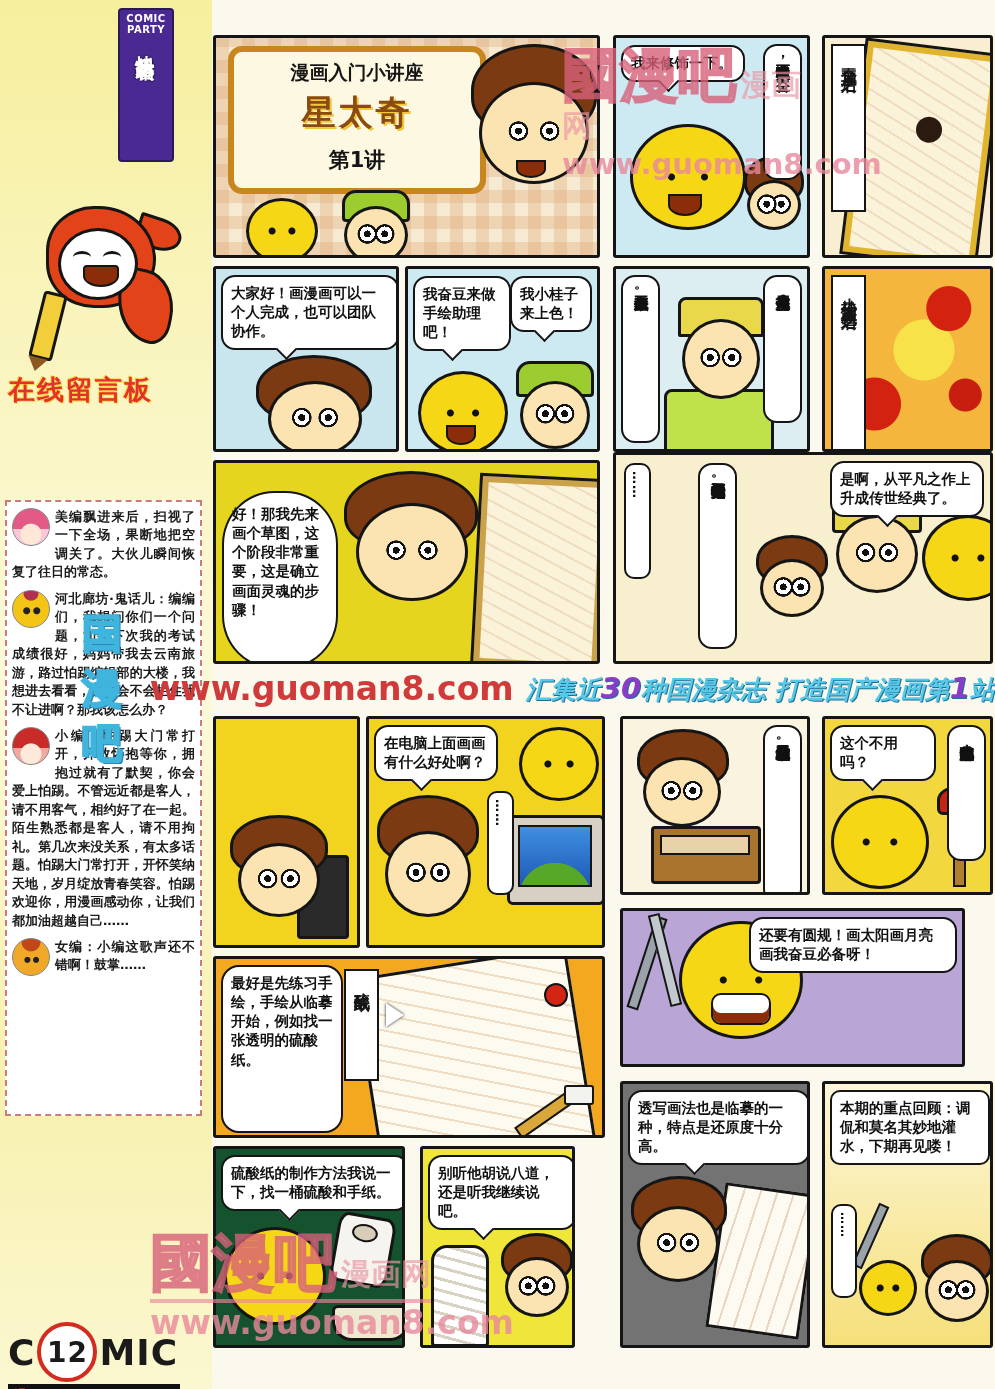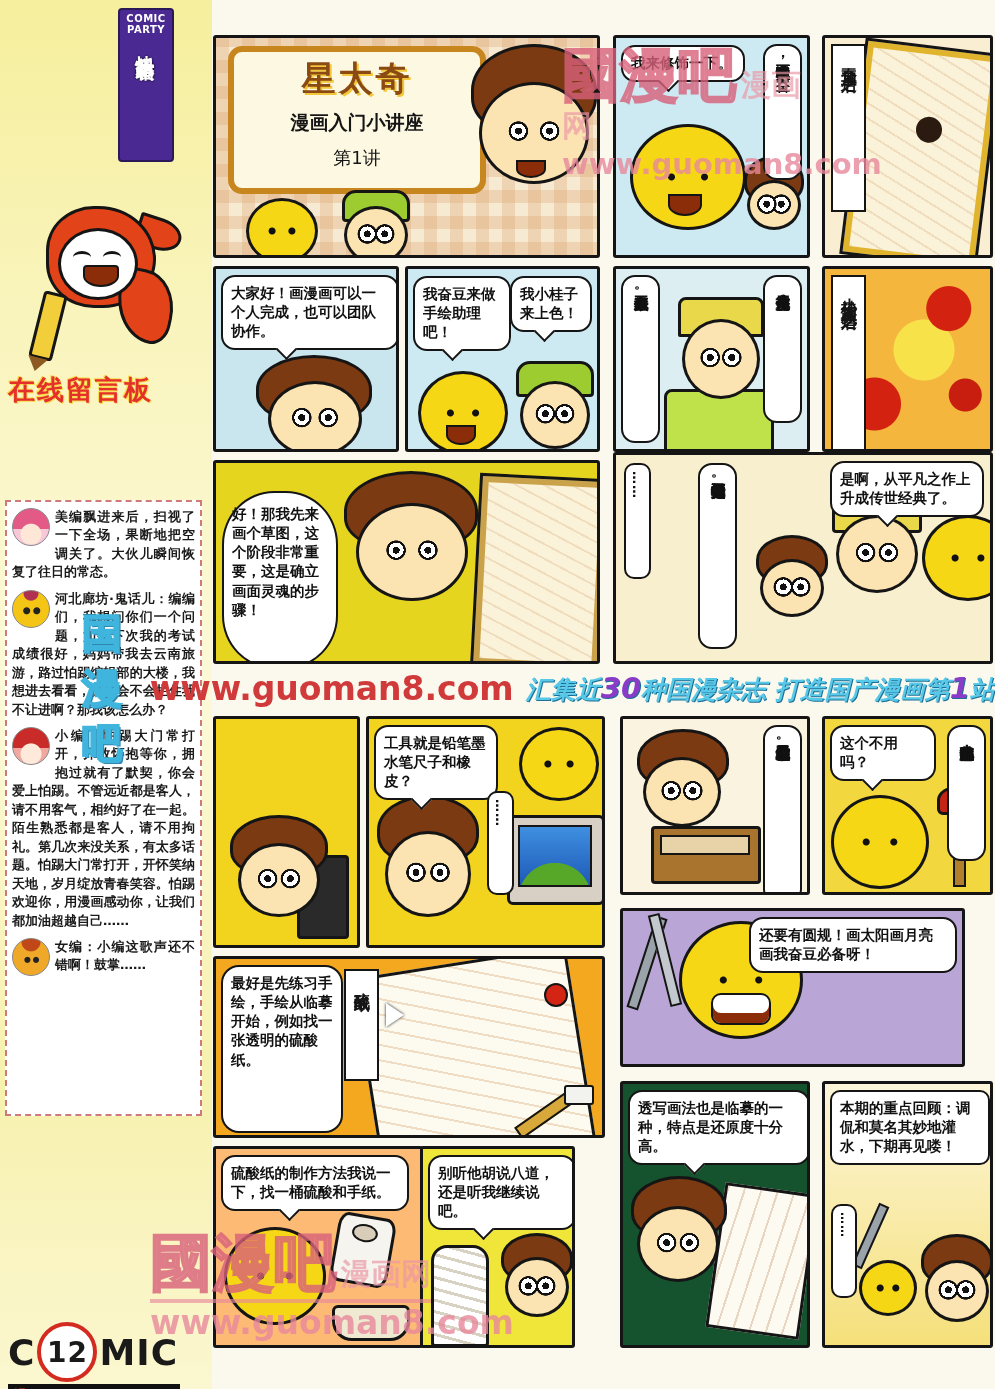--- a/index.html
+++ b/index.html
@@ -122,23 +122,23 @@
         <span class="avatar av-orange"></span>
         <b>女编：</b><span>小编这歌声还不错啊！鼓掌……</span>
       </div>
     </div>
   </div>
 
   <div class="panel" style="left:213px;top:35px;width:387px;height:223px;
        background:repeating-linear-gradient(0deg,rgba(222,170,120,.35) 0 13px,transparent 13px 26px),
                   repeating-linear-gradient(90deg,rgba(222,170,120,.35) 0 13px,transparent 13px 26px),#f7ead2;">
     <div style="position:absolute;left:12px;top:8px;width:258px;height:148px;background:#fdf8e2;border:6px solid #c8861e;border-radius:14px;box-sizing:border-box;text-align:center;">
+      <div style="font-size:19px;font-weight:bold;margin-top:8px;">漫画入门小讲座</div>
       <div style="font-size:34px;font-weight:bold;color:#8a4a12;text-shadow:2px 2px 0 #f2c83a;margin-top:4px;letter-spacing:3px;">星太奇</div>
-      <div style="font-size:19px;font-weight:bold;margin-top:8px;">漫画入门小讲座</div>
-      <div style="font-size:18px;font-weight:normal;margin-top:10px;">第1讲</div>
+      <div style="font-size:21px;font-weight:bold;margin-top:10px;">第1讲</div>
     </div>
     <div class="hairb" style="left:255px;top:6px;width:120px;height:86px;"></div>
     <div class="face skin" style="left:263px;top:44px;width:104px;height:96px;"></div>
     <div class="mouthо" style="left:300px;top:122px;width:26px;height:14px;"></div>
     <div class="face yface" style="left:30px;top:160px;width:66px;height:60px;"></div>
     <div class="hairg" style="left:126px;top:152px;width:62px;height:26px;"></div>
     <div class="face skin" style="left:128px;top:168px;width:58px;height:52px;"></div>
   </div>
 
   <div class="panel" style="left:613px;top:35px;width:197px;height:223px;background:#cde9f2;">
@@ -212,21 +212,21 @@
     <span class="bn-slog"><span>汇集近</span><span class="bn-num">30</span><span>种国漫杂志 打造国产漫画第</span><span class="bn-num">1</span><span>站</span></span>
   </div>
 
   <div class="panel" style="left:213px;top:716px;width:147px;height:232px;background:#f2d31d;">
     <div class="hairb" style="left:14px;top:96px;width:92px;height:56px;"></div>
     <div class="face skin" style="left:22px;top:124px;width:76px;height:68px;"></div>
     <div style="position:absolute;right:8px;bottom:6px;width:46px;height:78px;background:#2a2a2a;border:3px solid #151515;border-radius:4px;"></div>
   </div>
 
   <div class="panel" style="left:366px;top:716px;width:239px;height:232px;background:#f2d31d;">
-    <div class="bubble tb" style="left:5px;top:6px;width:104px;">工具就是铅笔墨水笔尺子和橡皮？</div>
+    <div class="bubble tb" style="left:5px;top:6px;width:104px;">在电脑上面画画有什么好处啊？</div>
     <div class="bubble vert dots" style="left:118px;top:72px;height:88px;font-size:13px;">……</div>
     <div class="face yface" style="left:150px;top:8px;width:74px;height:68px;"></div>
     <div style="position:absolute;left:138px;top:96px;width:92px;height:84px;background:#d8d0c4;border:3px solid #151515;border-radius:6px;">
       <div style="position:absolute;left:8px;top:7px;width:70px;height:58px;background:radial-gradient(circle at 50% 125%,#57a829 0 45%,transparent 46%),linear-gradient(#3f8fe0,#1e5ab8);border:2px solid #151515;"></div>
     </div>
     <div class="hairb" style="left:8px;top:76px;width:96px;height:64px;"></div>
     <div class="face skin" style="left:16px;top:112px;width:80px;height:80px;"></div>
   </div>
 
   <div class="panel" style="left:620px;top:716px;width:190px;height:179px;background:#faf3df;">
@@ -260,37 +260,37 @@
        background:radial-gradient(circle at 12% 30%,rgba(255,255,255,.7) 0 3px,transparent 4px),
                   radial-gradient(circle at 28% 70%,rgba(255,255,255,.7) 0 2.5px,transparent 3.5px),
                   radial-gradient(circle at 55% 20%,rgba(255,255,255,.7) 0 2.5px,transparent 3.5px),#b9a5d6;">
     <div class="bubble" style="right:5px;top:6px;width:188px;">还要有圆规！画太阳画月亮画我奋豆必备呀！</div>
     <div class="face yface" style="left:56px;top:10px;width:118px;height:112px;"></div>
     <div class="mouthо" style="left:88px;top:82px;width:56px;height:28px;border-radius:10px;background:#fff;border-color:#151515;box-shadow:inset 0 -10px 0 #8c2d0a;"></div>
     <div style="position:absolute;left:18px;top:4px;width:8px;height:92px;background:#9aa2aa;border:2px solid #151515;transform:rotate(18deg);"></div>
     <div style="position:absolute;left:36px;top:2px;width:8px;height:90px;background:#c2c8ce;border:2px solid #151515;transform:rotate(-14deg);"></div>
   </div>
 
-  <div class="panel" style="left:213px;top:1146px;width:210px;height:202px;background:#fdba74;">
+  <div class="panel" style="left:213px;top:1146px;width:192px;height:202px;background:#14532d;">
     <div class="bubble tb" style="left:5px;top:6px;width:168px;">硫酸纸的制作方法我说一下，找一桶硫酸和手纸。</div>
     <div class="face yface" style="left:8px;top:78px;width:96px;height:92px;"></div>
     <div style="position:absolute;left:118px;top:66px;width:52px;height:64px;background:#f6f4ee;border:3px solid #151515;border-radius:10px/14px;transform:rotate(10deg);">
       <div style="position:absolute;left:12px;top:6px;width:22px;height:14px;background:#d8cdb8;border:2px solid #151515;border-radius:50%;"></div>
     </div>
     <div style="position:absolute;left:116px;bottom:4px;width:72px;height:30px;background:#efe9d2;border:3px solid #151515;border-radius:6px 6px 20px 20px;"></div>
   </div>
 
   <div class="panel" style="left:420px;top:1146px;width:155px;height:202px;background:#f0e63a;">
     <div class="bubble tb" style="left:5px;top:6px;width:128px;">别听他胡说八道，还是听我继续说吧。</div>
     <div style="position:absolute;left:8px;top:96px;width:52px;height:96px;background:repeating-linear-gradient(15deg,#fff 0 8px,#d8d2c2 8px 11px);border:3px solid #151515;border-radius:16px 16px 4px 4px;"></div>
     <div class="hairb" style="left:78px;top:84px;width:66px;height:44px;"></div>
     <div class="face skin" style="left:82px;top:108px;width:58px;height:54px;"></div>
   </div>
 
-  <div class="panel" style="left:620px;top:1081px;width:190px;height:267px;background:#14532d;">
+  <div class="panel" style="left:620px;top:1081px;width:190px;height:267px;background:#737373;">
     <div class="bubble tb" style="left:5px;top:6px;width:162px;">透写画法也是临摹的一种，特点是还原度十分高。</div>
     <div class="hairb" style="left:8px;top:92px;width:90px;height:58px;"></div>
     <div class="face skin" style="left:14px;top:122px;width:76px;height:70px;"></div>
     <div style="position:absolute;left:92px;top:104px;width:88px;height:140px;background:repeating-linear-gradient(100deg,#e9d6c2 0 2px,transparent 2px 16px),#fdfaf2;border:3px solid #151515;transform:rotate(8deg);"></div>
   </div>
 
   <div class="panel" style="left:822px;top:1081px;width:171px;height:267px;background:linear-gradient(#fdf6da,#f5e07a);">
     <div class="bubble" style="left:5px;top:6px;width:140px;border-radius:10px;">本期的重点回顾：调侃和莫名其妙地灌水，下期再见喽！</div>
     <div class="bubble vert dots" style="left:6px;top:120px;height:78px;font-size:12px;">……</div>
     <div style="position:absolute;left:40px;top:118px;width:7px;height:64px;background:#9aa2aa;border:2px solid #151515;transform:rotate(24deg);"></div>

